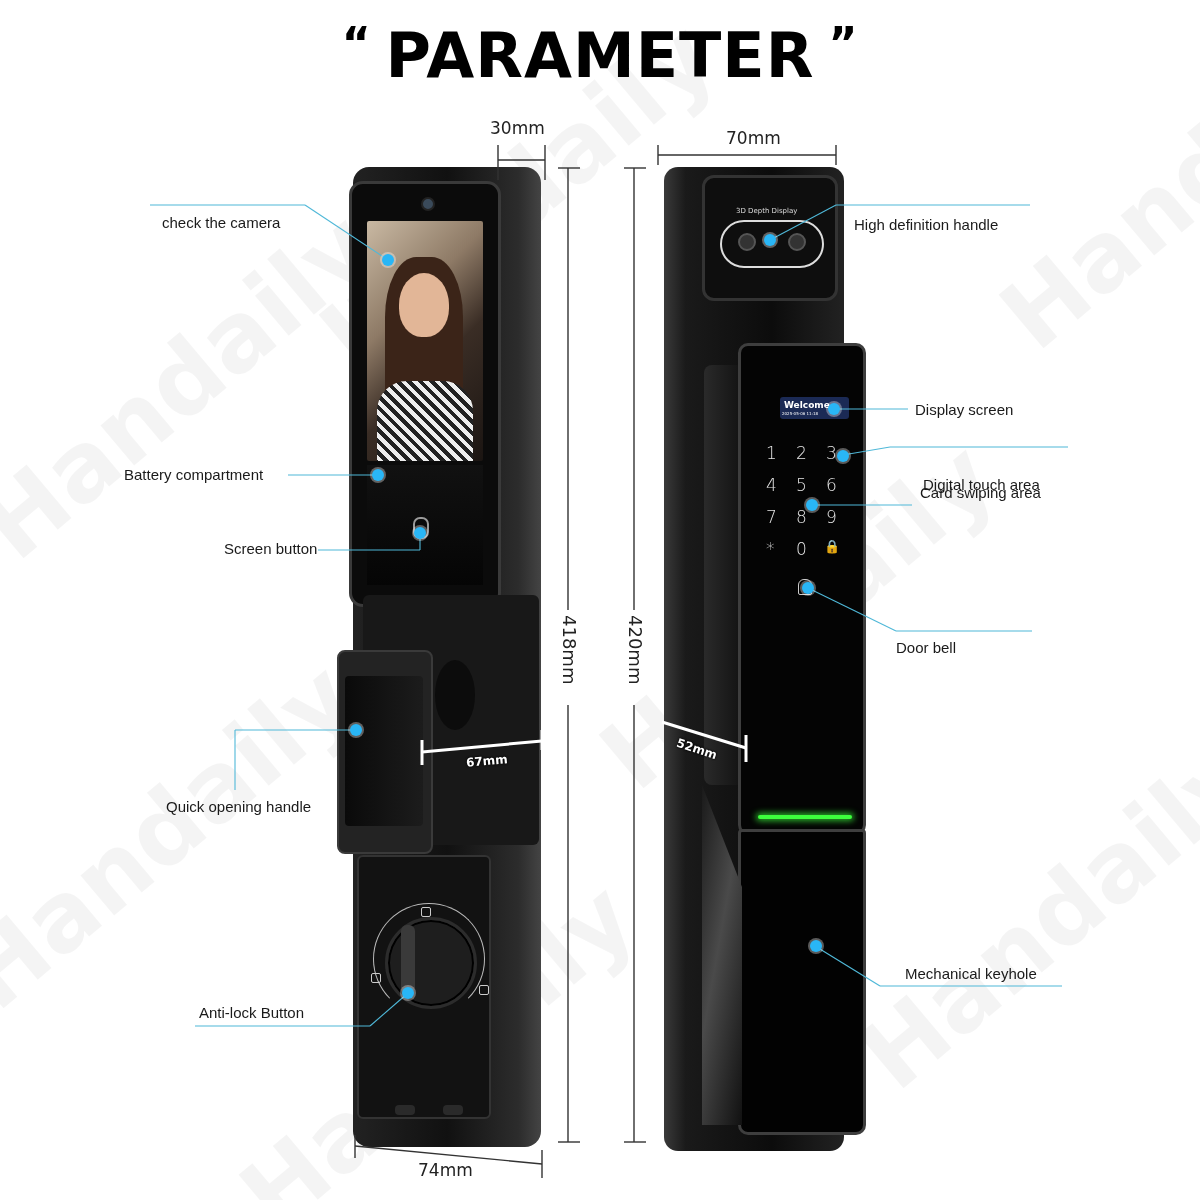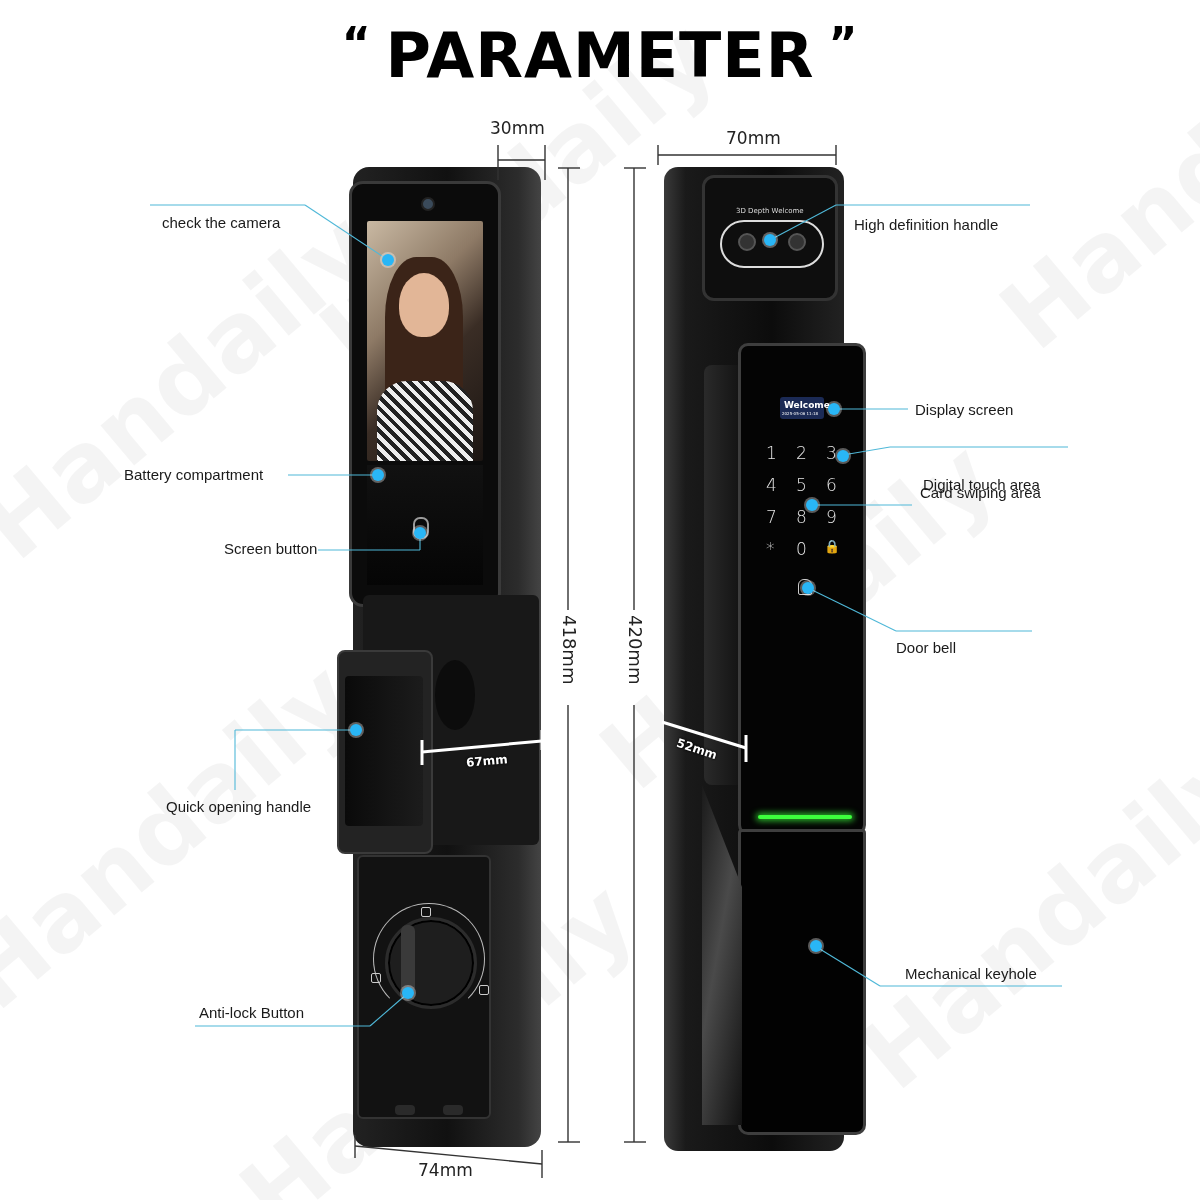--- a/index.html
+++ b/index.html
@@ -65,29 +65,29 @@
   <div class="abs" style="left:26px;top:808px;width:8px;height:8px;border:1px solid #ccc;border-radius:2px;"></div>
   <div class="abs" style="left:134px;top:820px;width:8px;height:8px;border:1px solid #ccc;border-radius:2px;"></div>
   <div class="abs" style="left:50px;top:940px;width:20px;height:10px;background:#2a2a2a;border-radius:4px;"></div>
   <div class="abs" style="left:98px;top:940px;width:20px;height:10px;background:#2a2a2a;border-radius:4px;"></div>
 </div>
 
 <div class="abs" style="left:662px;top:165px;width:210px;height:990px;">
   <div class="abs" style="left:2px;top:2px;width:180px;height:984px;background:linear-gradient(90deg,#3a3a3a 0%,#1a1a1a 12%,#0c0c0c 60%,#222 100%);border-radius:14px;"></div>
 
   <div class="abs" style="left:40px;top:10px;width:130px;height:120px;background:#0e0e0e;border:3px solid #333;border-radius:12px;"></div>
-  <div class="abs" style="left:74px;top:42px;color:#ddd;font-size:7px;font-family:'DejaVu Sans',sans-serif;">3D Depth Welcome</div>
+  <div class="abs" style="left:74px;top:42px;color:#ddd;font-size:7px;font-family:'DejaVu Sans',sans-serif;">3D Depth Display</div>
   <div class="abs" style="left:58px;top:55px;width:100px;height:44px;border:2px solid #ddd;border-radius:24px;"></div>
   <div class="abs" style="left:76px;top:68px;width:14px;height:14px;border-radius:50%;background:#333;border:2px solid #555;"></div>
   <div class="abs" style="left:126px;top:68px;width:14px;height:14px;border-radius:50%;background:#333;border:2px solid #555;"></div>
 
   <div class="abs" style="left:42px;top:200px;width:40px;height:420px;background:linear-gradient(90deg,#2a2a2a,#111);border-radius:8px;"></div>
 
   <div class="abs" style="left:76px;top:178px;width:122px;height:486px;background:#040404;border:3px solid #3e3e3e;border-radius:10px;"></div>
-  <div class="abs welcome" style="left:118px;top:232px;width:44px;height:22px;">
+  <div class="abs welcome" style="left:118px;top:232px;width:69px;height:22px;">
     <div class="abs" style="left:4px;top:3px;font-size:9px;font-weight:bold;font-family:'DejaVu Sans',sans-serif;">Welcome</div>
     <div class="abs" style="left:2px;top:14px;font-size:4px;font-family:'DejaVu Sans',sans-serif;">2025-05-06  11:18</div>
   </div>
   <div class="abs keypad" style="left:100px;top:278px;width:90px;height:120px;">
     <span style="left:4px;top:0;">1</span>
     <span style="left:34px;top:0;">2</span>
     <span style="left:64px;top:0;">3</span>
     <span style="left:4px;top:32px;">4</span>
     <span style="left:34px;top:32px;">5</span>
     <span style="left:64px;top:32px;">6</span>

